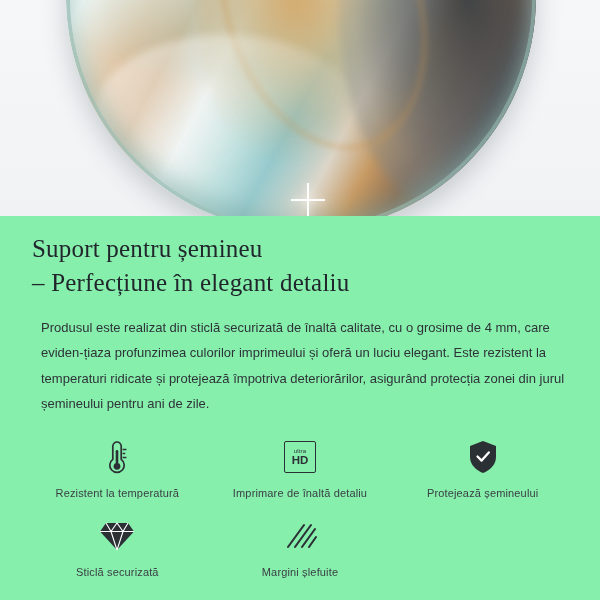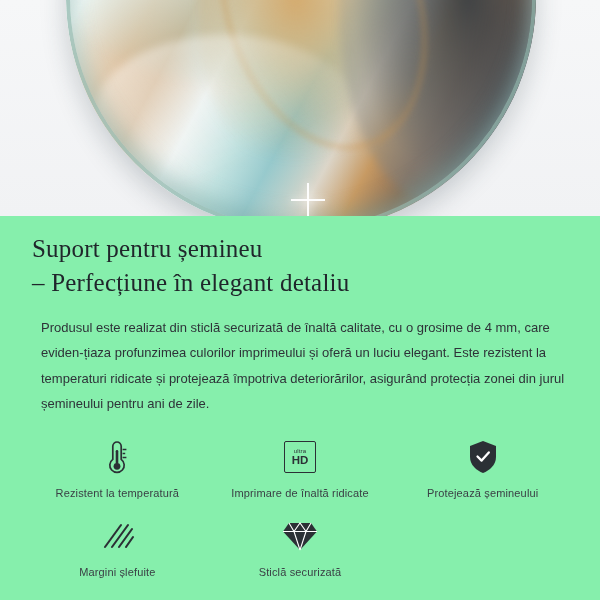--- a/index.html
+++ b/index.html
@@ -266,54 +266,54 @@
         <div class="feature-label">Rezistent la temperatură</div>
       </div>
 
       <div class="feature">
         <div class="feature-icon">
           <div class="hd-badge">
             <span class="ultra">ultra</span>
             <span class="hd">HD</span>
           </div>
         </div>
-        <div class="feature-label">Imprimare de înaltă ridicate</div>
+        <div class="feature-label">Imprimare de înaltă detaliu</div>
       </div>
 
       <div class="feature">
         <div class="feature-icon">
           <svg width="32" height="38" viewBox="0 0 32 38">
             <path d="M16 3 L29 8 V19 C29 27 22.5 32.5 16 35 C9.5 32.5 3 27 3 19 V8 Z" fill="#2b3035"></path>
             <path d="M10.5 18.5 L14.6 22.6 L21.8 14.4" fill="none" stroke="#ffffff" stroke-width="2.3" stroke-linecap="round" stroke-linejoin="round"></path>
           </svg>
         </div>
         <div class="feature-label">Protejează șemineului</div>
-      </div>
-
-      <div class="feature">
-        <div class="feature-icon">
-          <svg width="36" height="32" viewBox="0 0 36 32">
-            <path d="M6 27 L22 5" stroke="#2b3035" stroke-width="2.1" stroke-linecap="round"></path>
-            <path d="M13 27 L29 5" stroke="#2b3035" stroke-width="2.1" stroke-linecap="round"></path>
-            <path d="M20 27 L33 9" stroke="#2b3035" stroke-width="2.1" stroke-linecap="round"></path>
-            <path d="M27 27 L34 17" stroke="#2b3035" stroke-width="2.1" stroke-linecap="round"></path>
-          </svg>
-        </div>
-        <div class="feature-label">Margini șlefuite</div>
       </div>
 
       <div class="feature">
         <div class="feature-icon">
           <svg width="38" height="34" viewBox="0 0 38 34">
             <path d="M8 4 H30 L36 12.5 L19 31 L2 12.5 Z" fill="#2b3035"></path>
             <path d="M2 12.5 H36" stroke="#ffffff" stroke-width="1.1"></path>
             <path d="M8 4 L13 12.5 L19 31" stroke="#ffffff" stroke-width="1.1" fill="none"></path>
             <path d="M30 4 L25 12.5 L19 31" stroke="#ffffff" stroke-width="1.1" fill="none"></path>
             <path d="M13 12.5 L19 4 L25 12.5" stroke="#ffffff" stroke-width="1.1" fill="none"></path>
           </svg>
         </div>
         <div class="feature-label">Sticlă securizată</div>
       </div>
 
+      <div class="feature">
+        <div class="feature-icon">
+          <svg width="36" height="32" viewBox="0 0 36 32">
+            <path d="M6 27 L22 5" stroke="#2b3035" stroke-width="2.1" stroke-linecap="round"></path>
+            <path d="M13 27 L29 5" stroke="#2b3035" stroke-width="2.1" stroke-linecap="round"></path>
+            <path d="M20 27 L33 9" stroke="#2b3035" stroke-width="2.1" stroke-linecap="round"></path>
+            <path d="M27 27 L34 17" stroke="#2b3035" stroke-width="2.1" stroke-linecap="round"></path>
+          </svg>
+        </div>
+        <div class="feature-label">Margini șlefuite</div>
+      </div>
+
 
     </div>
   </div>
 </div>
 
 </body></html>

